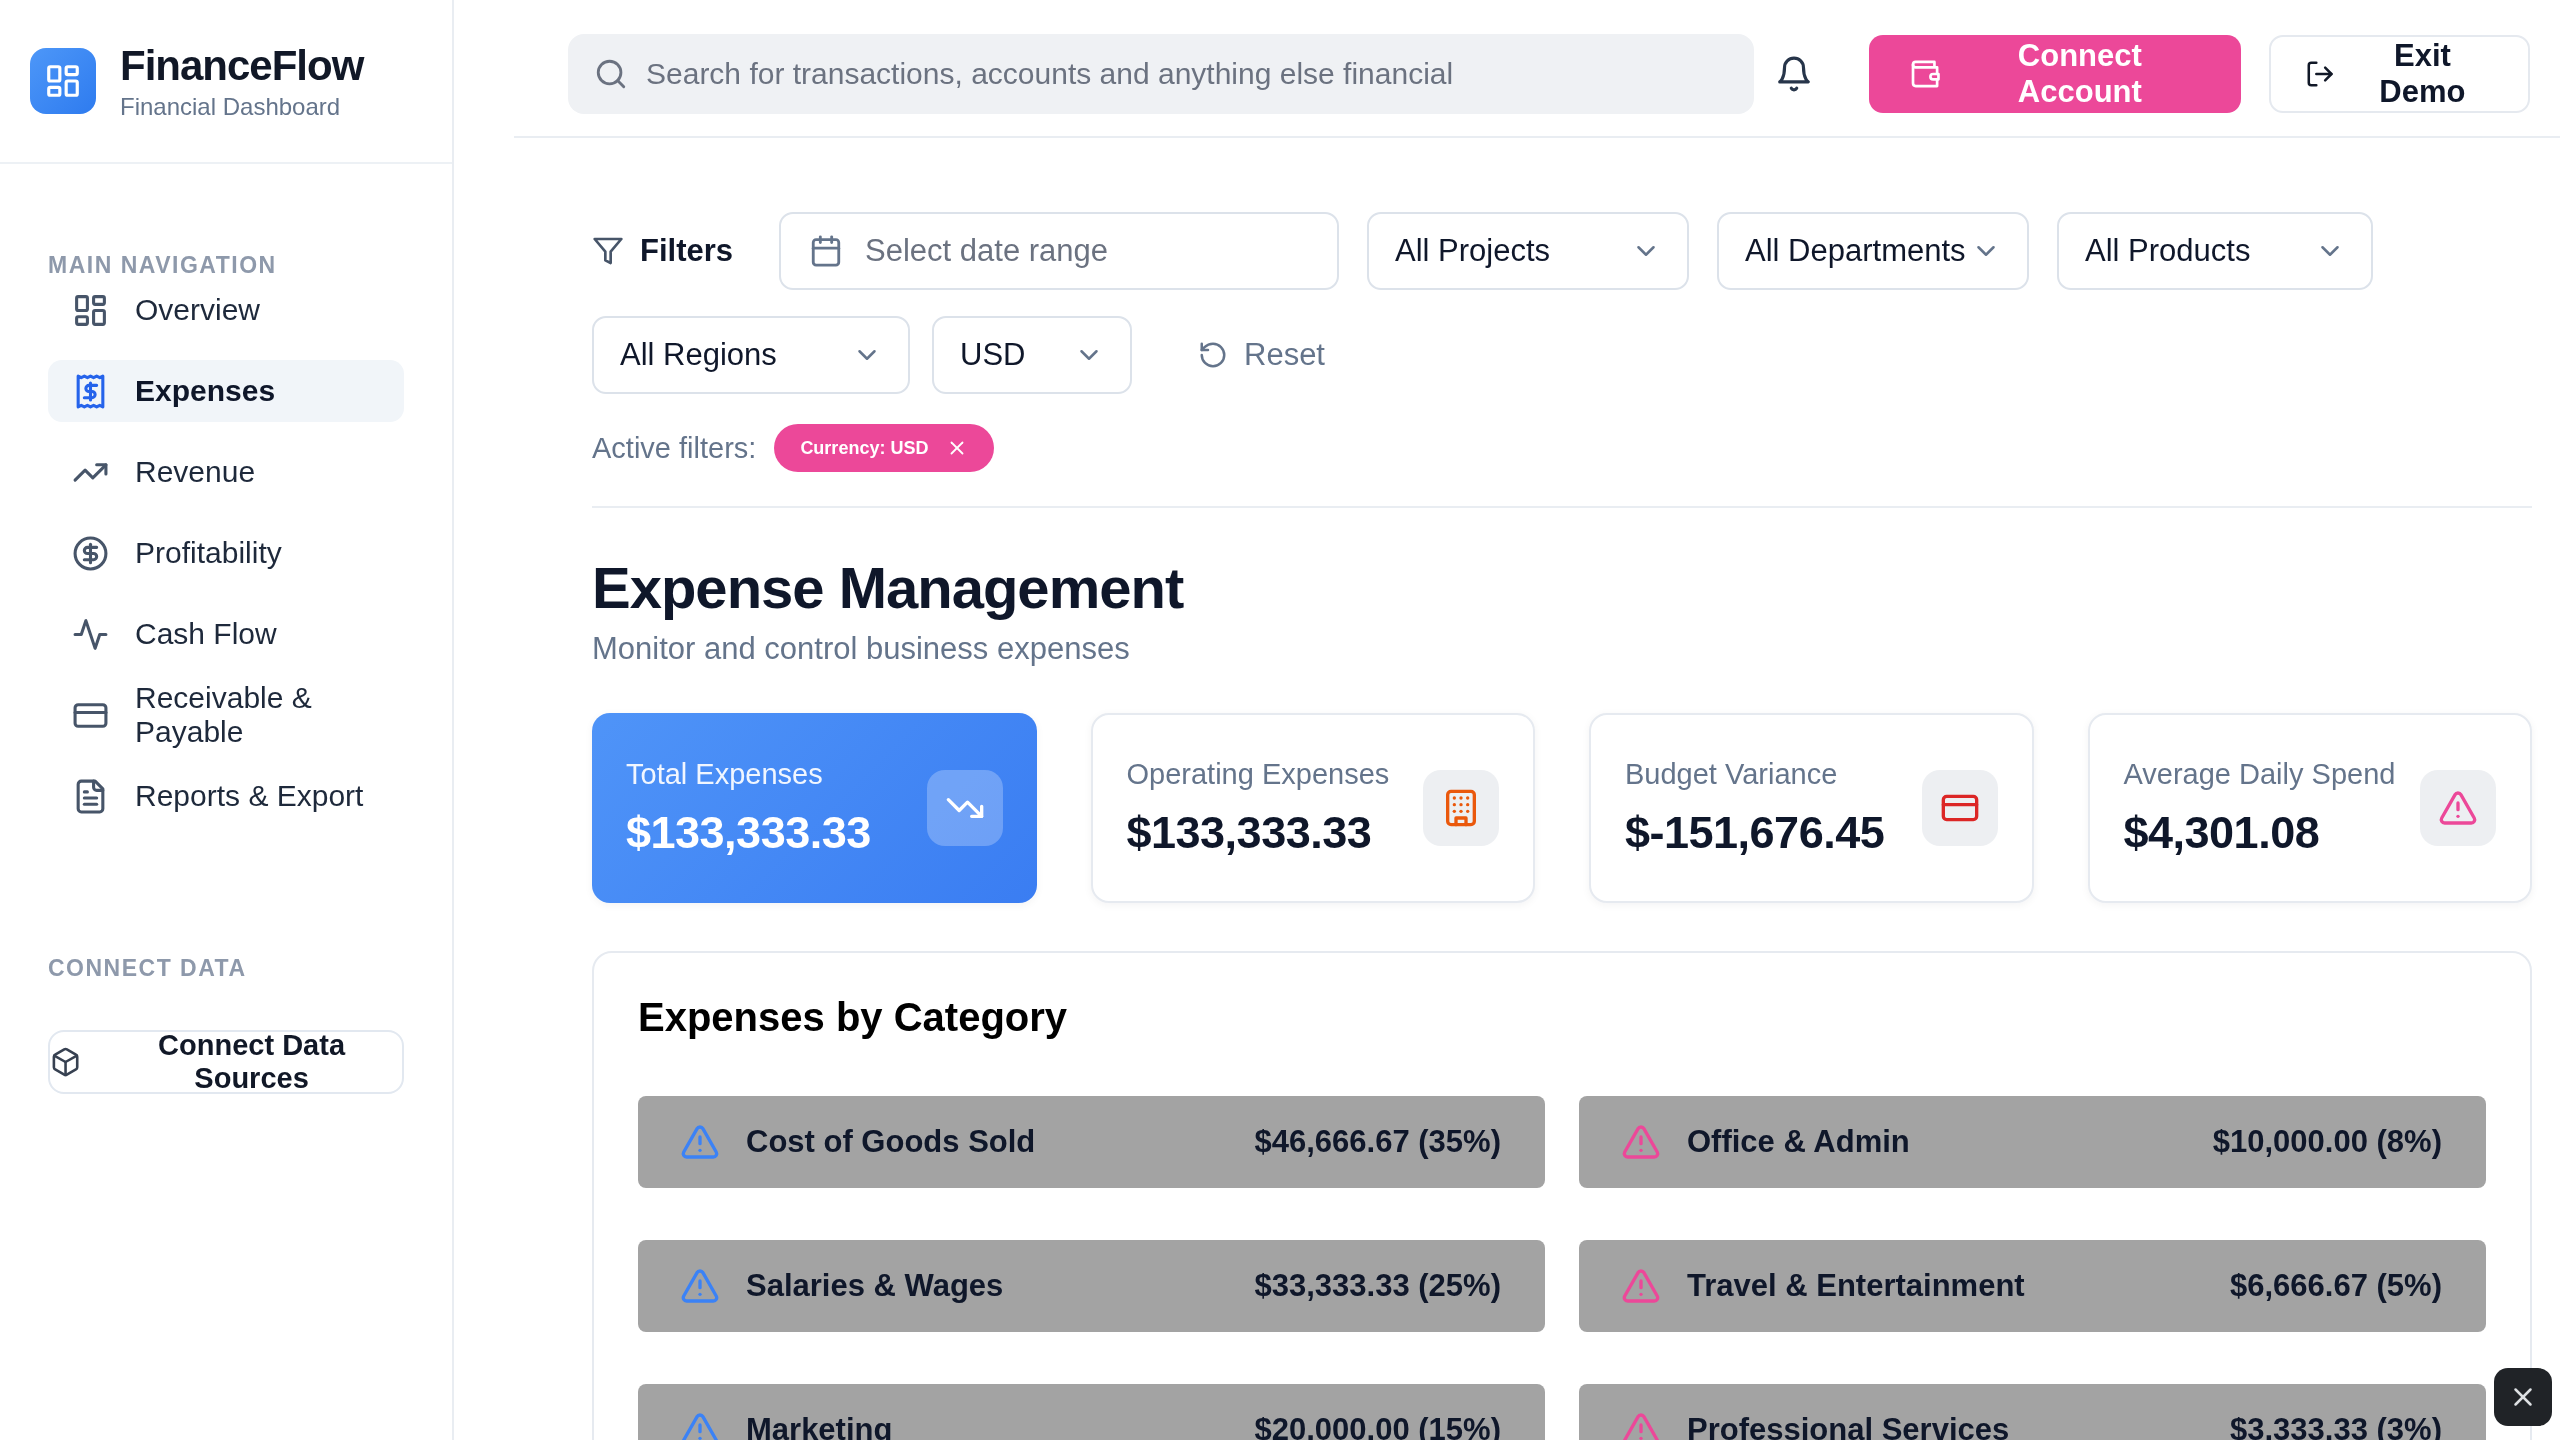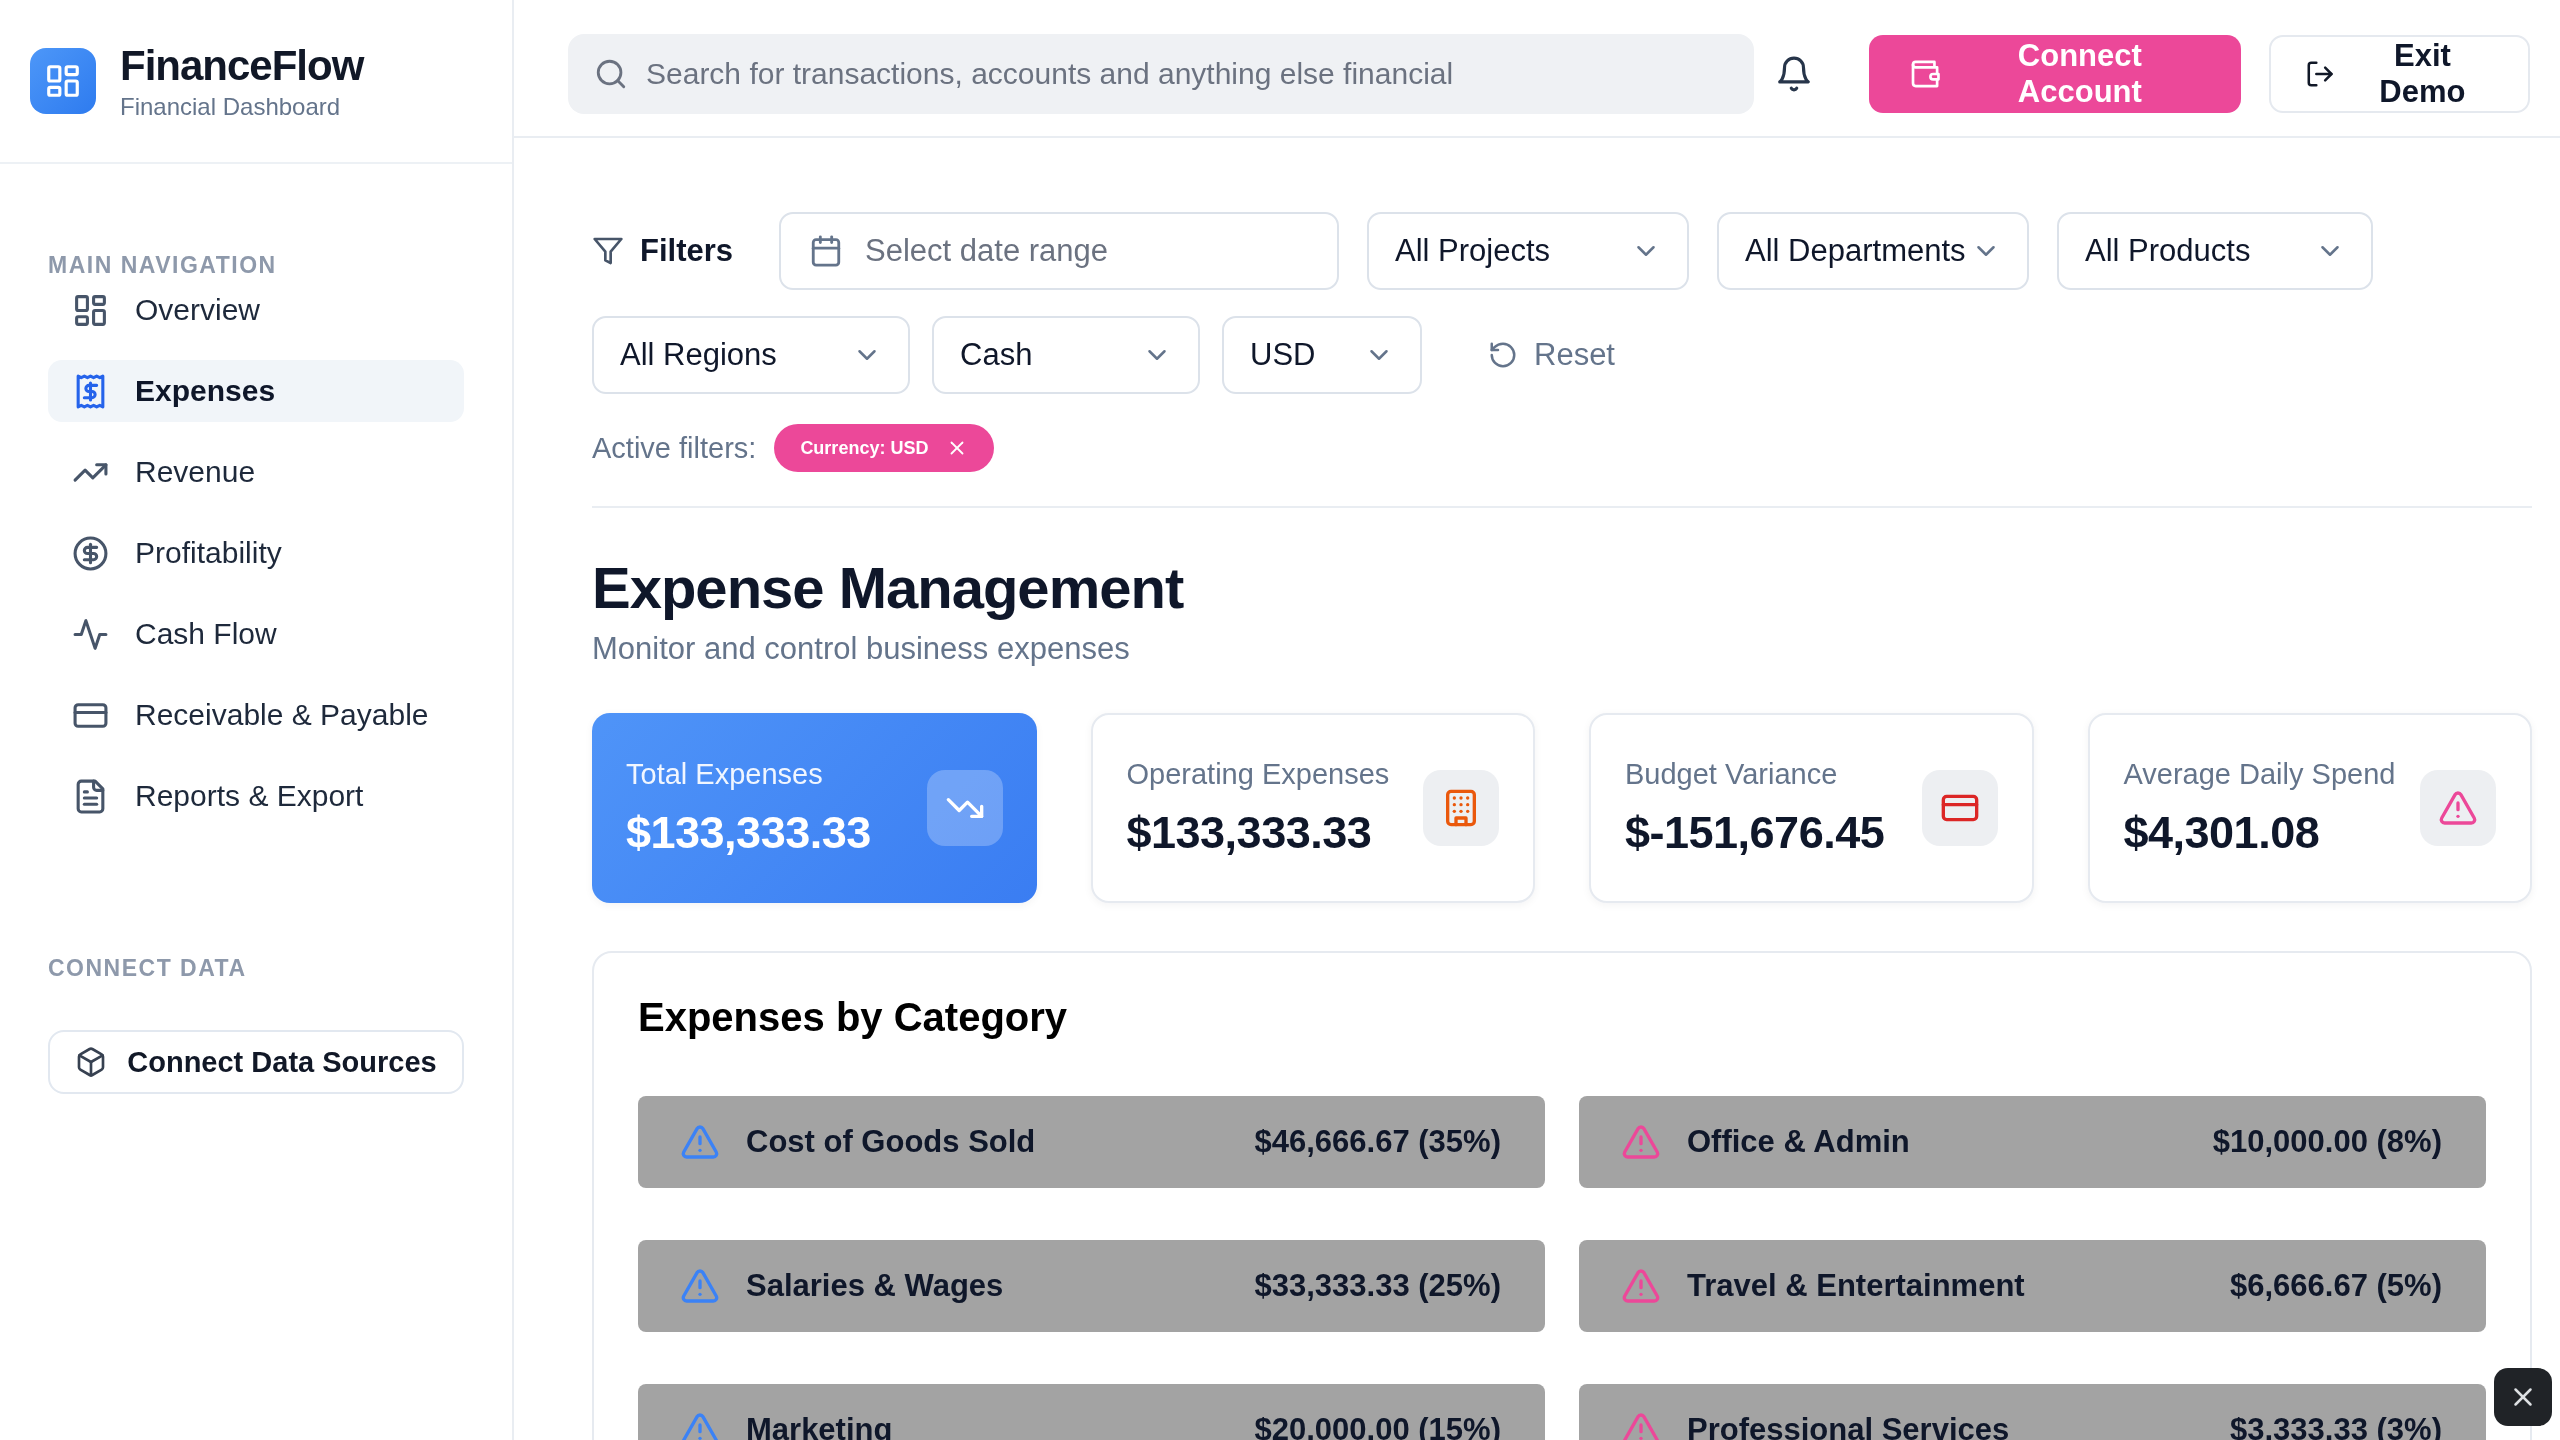--- a/index.html
+++ b/index.html
@@ -3,21 +3,21 @@
 <meta charset="utf-8">
 <style>
   * { margin:0; padding:0; box-sizing:border-box; }
   html,body { width:2560px; height:1440px; overflow:hidden; background:#fff;
     font-family:"Liberation Sans","DejaVu Sans",sans-serif; color:#0F172A;
     -webkit-font-smoothing:antialiased; }
   .icn { display:inline-flex; }
   .icn svg { width:100%; height:100%; display:block; }
 
   
-  .sidebar { position:absolute; left:0; top:0; width:514px; height:1440px;
+  .sidebar { position:absolute; left:0; top:0; width:454px; height:1440px;
     background:#fff; border-right:2px solid #E9EDF2; }
   .brand { height:164px; border-bottom:2px solid #EDF1F5; display:flex;
     align-items:center; gap:24px; padding:0 30px; }
   .brand-logo { width:66px; height:66px; border-radius:16px; flex:none;
     background:linear-gradient(135deg,#4D97F8,#2E7BEF); display:flex;
     align-items:center; justify-content:center; color:#fff; }
   .brand-logo .icn { width:38px; height:38px; }
   .brand-name { font-size:42px; font-weight:700; color:#111827; letter-spacing:-1px; }
   .brand-tagline { font-size:24px; color:#64748B; margin-top:3px; }
   .nav { padding:0 48px; }
@@ -333,28 +333,20 @@
 
   <div class="frow row2">
     <div class="select s4">
       <span class="select-value">All Regions</span>
       <span class="icn chev">
           <svg viewBox="0 0 24 24" fill="none" stroke="currentColor" stroke-width="2" stroke-linecap="round" stroke-linejoin="round">
             <polyline points="6 9 12 15 18 9"></polyline>
           </svg>
         </span>
     </div>
-    <div class="select s5">
-      <span class="select-value">Cash</span>
-      <span class="icn chev">
-          <svg viewBox="0 0 24 24" fill="none" stroke="currentColor" stroke-width="2" stroke-linecap="round" stroke-linejoin="round">
-            <polyline points="6 9 12 15 18 9"></polyline>
-          </svg>
-        </span>
-    </div>
     <div class="select s6">
       <span class="select-value">USD</span>
       <span class="icn chev">
           <svg viewBox="0 0 24 24" fill="none" stroke="currentColor" stroke-width="2" stroke-linecap="round" stroke-linejoin="round">
             <polyline points="6 9 12 15 18 9"></polyline>
           </svg>
         </span>
     </div>
     <button class="reset">
       <span class="icn">

